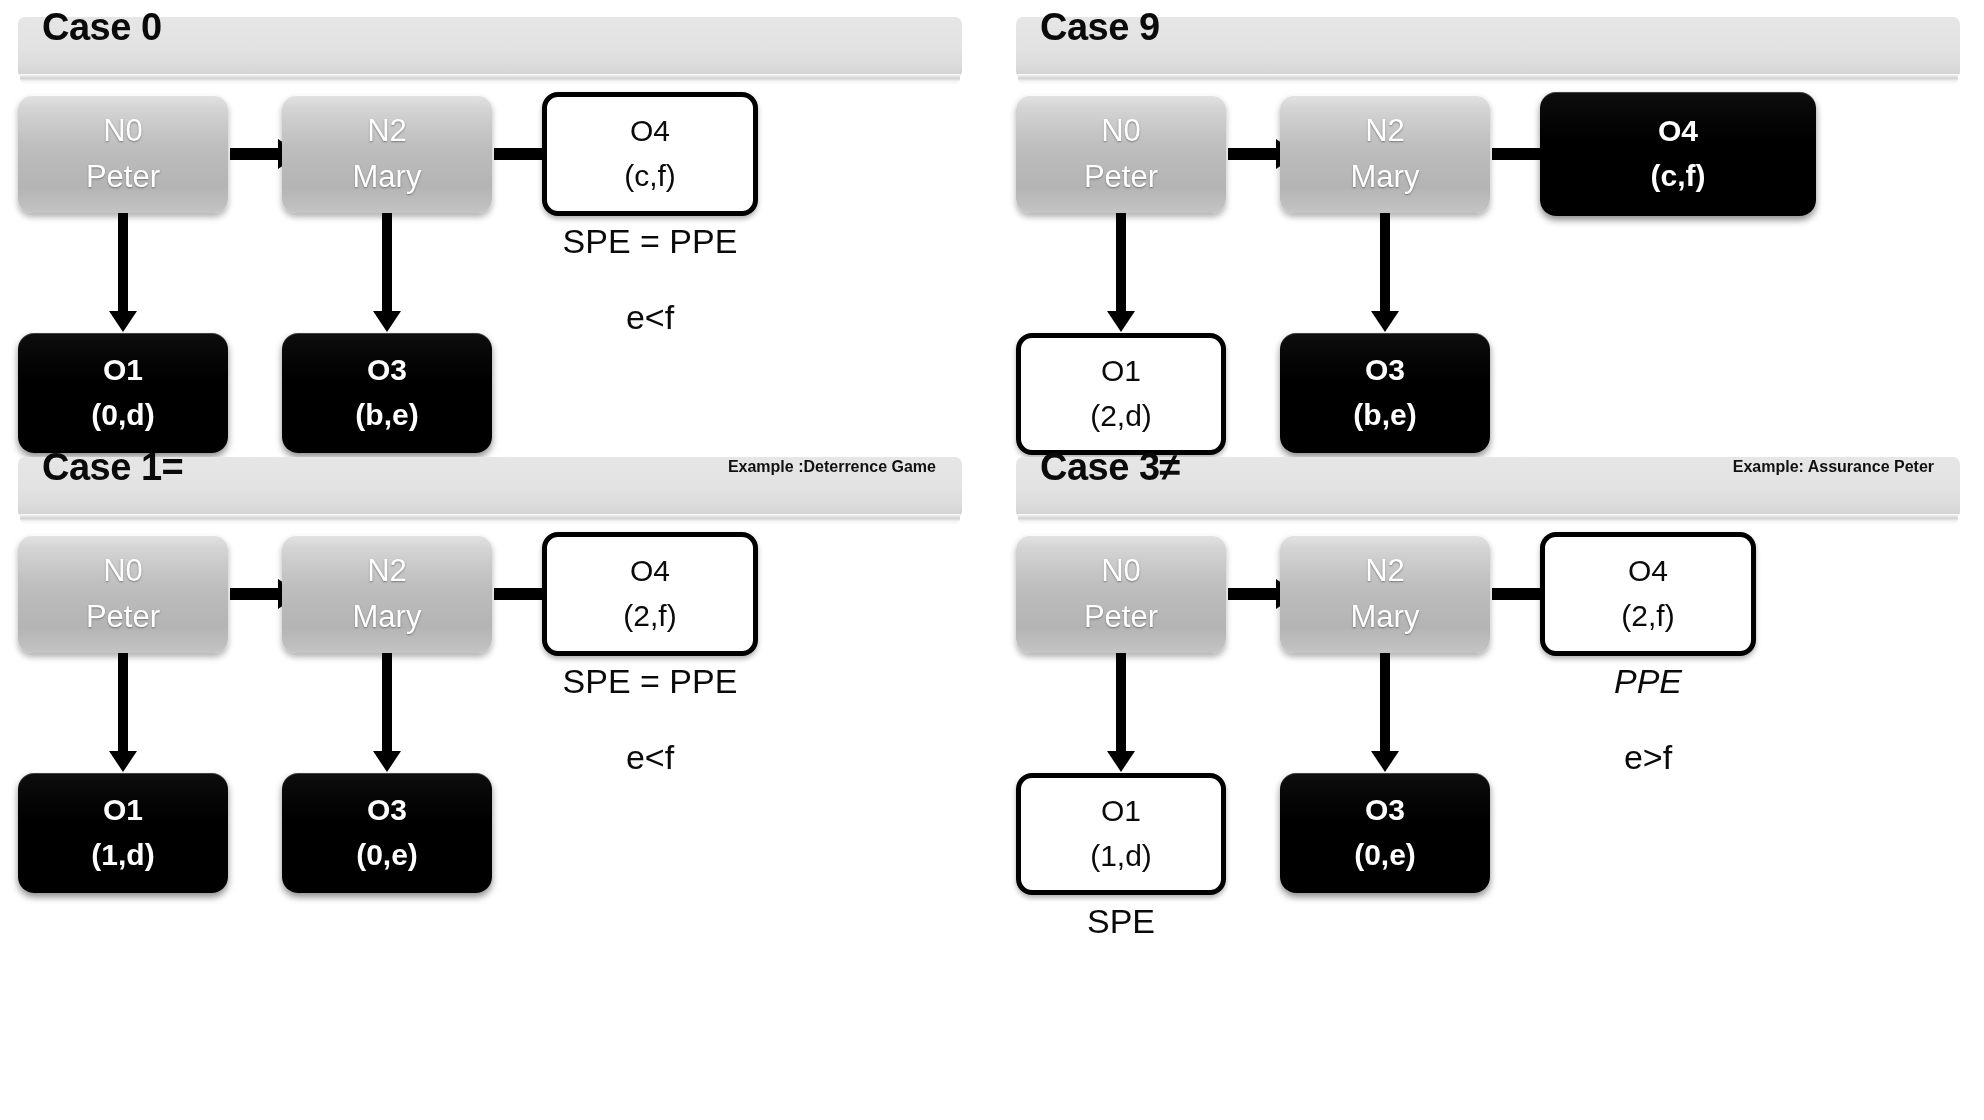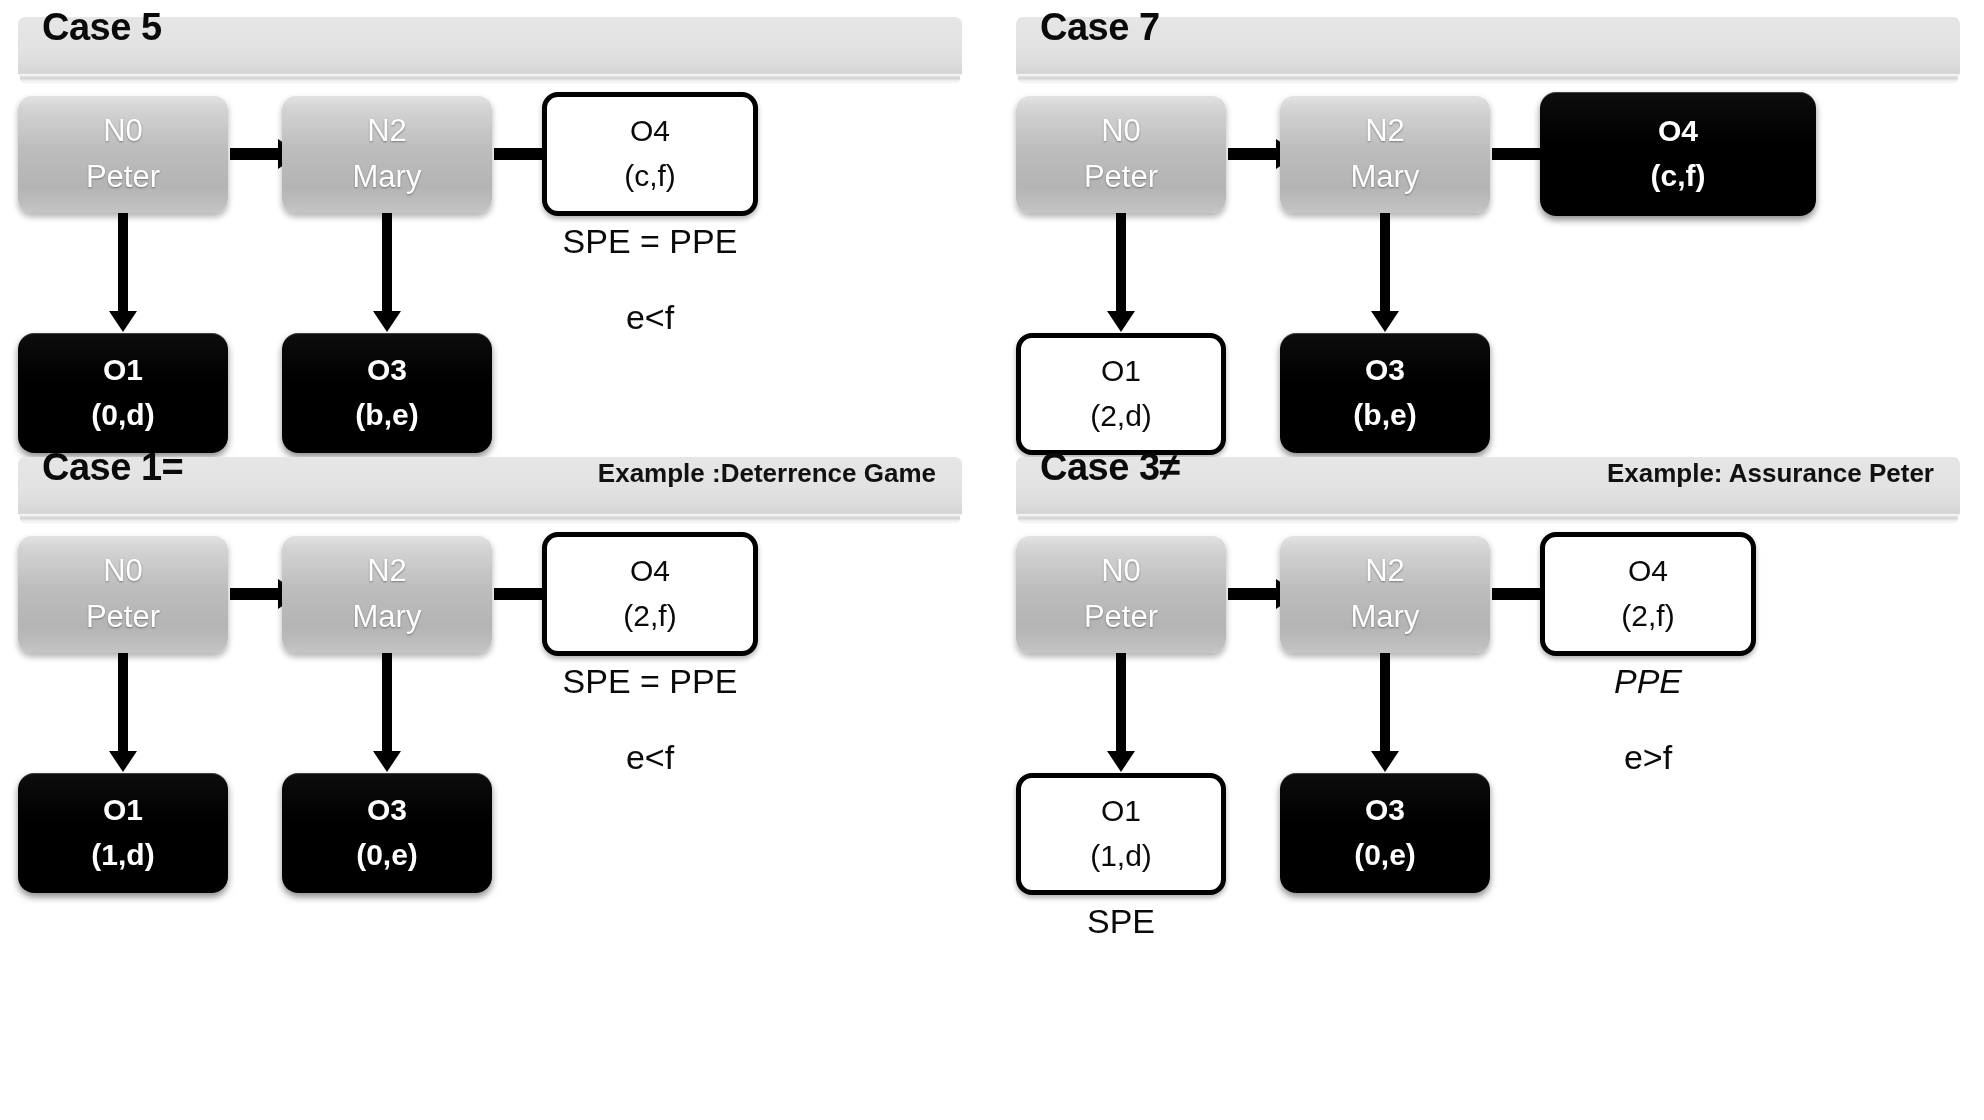--- a/index.html
+++ b/index.html
@@ -58,21 +58,21 @@
     font-size: 38px;
     font-weight: 700;
     color: #0a0a0a;
     letter-spacing: -0.5px;
     white-space: nowrap;
   }
   .banner-example {
     position: absolute;
     right: 26px;
     top: 18px;
-    font-size: 26px;
+    font-size: 16px;
     font-weight: 700;
     color: #111111;
     white-space: nowrap;
   }
 
   
   .node {
     position: absolute;
     box-sizing: border-box;
     display: flex;
@@ -172,21 +172,21 @@
   }
 </style>
 </head>
 <body>
 
 <div class="grid">
 
   <div class="panel tl">
     <div class="banner"></div>
     <div class="banner-under"></div>
-    <div class="banner-title">Case 5</div>
+    <div class="banner-title">Case 0</div>
     <div class="banner-example"></div>
 
     <div class="node gray" style="left:0px; top:95px; width:210px; height:118px;">
       <span class="l1">N0</span>
       <span class="l2">Peter</span>
     </div>
 
     <div class="arrow-h" style="left:212px; top:154px; width:70px;">
       <div class="shaft" style="width:48px;"></div>
       <div class="head" style="left:48px;"></div>
@@ -227,21 +227,21 @@
       <span class="l2">(b,e)</span>
     </div>
 
     <div class="annot" style="left:524px; top:222px; width:216px;">SPE = PPE</div>
     <div class="annot" style="left:524px; top:298px; width:216px;">e&lt;f</div>
   </div>
 
   <div class="panel tr">
     <div class="banner"></div>
     <div class="banner-under"></div>
-    <div class="banner-title">Case 7</div>
+    <div class="banner-title">Case 9</div>
     <div class="banner-example"></div>
 
     <div class="node gray" style="left:0px; top:95px; width:210px; height:118px;">
       <span class="l1">N0</span>
       <span class="l2">Peter</span>
     </div>
 
     <div class="arrow-h" style="left:212px; top:154px; width:70px;">
       <div class="shaft" style="width:48px;"></div>
       <div class="head" style="left:48px;"></div>

